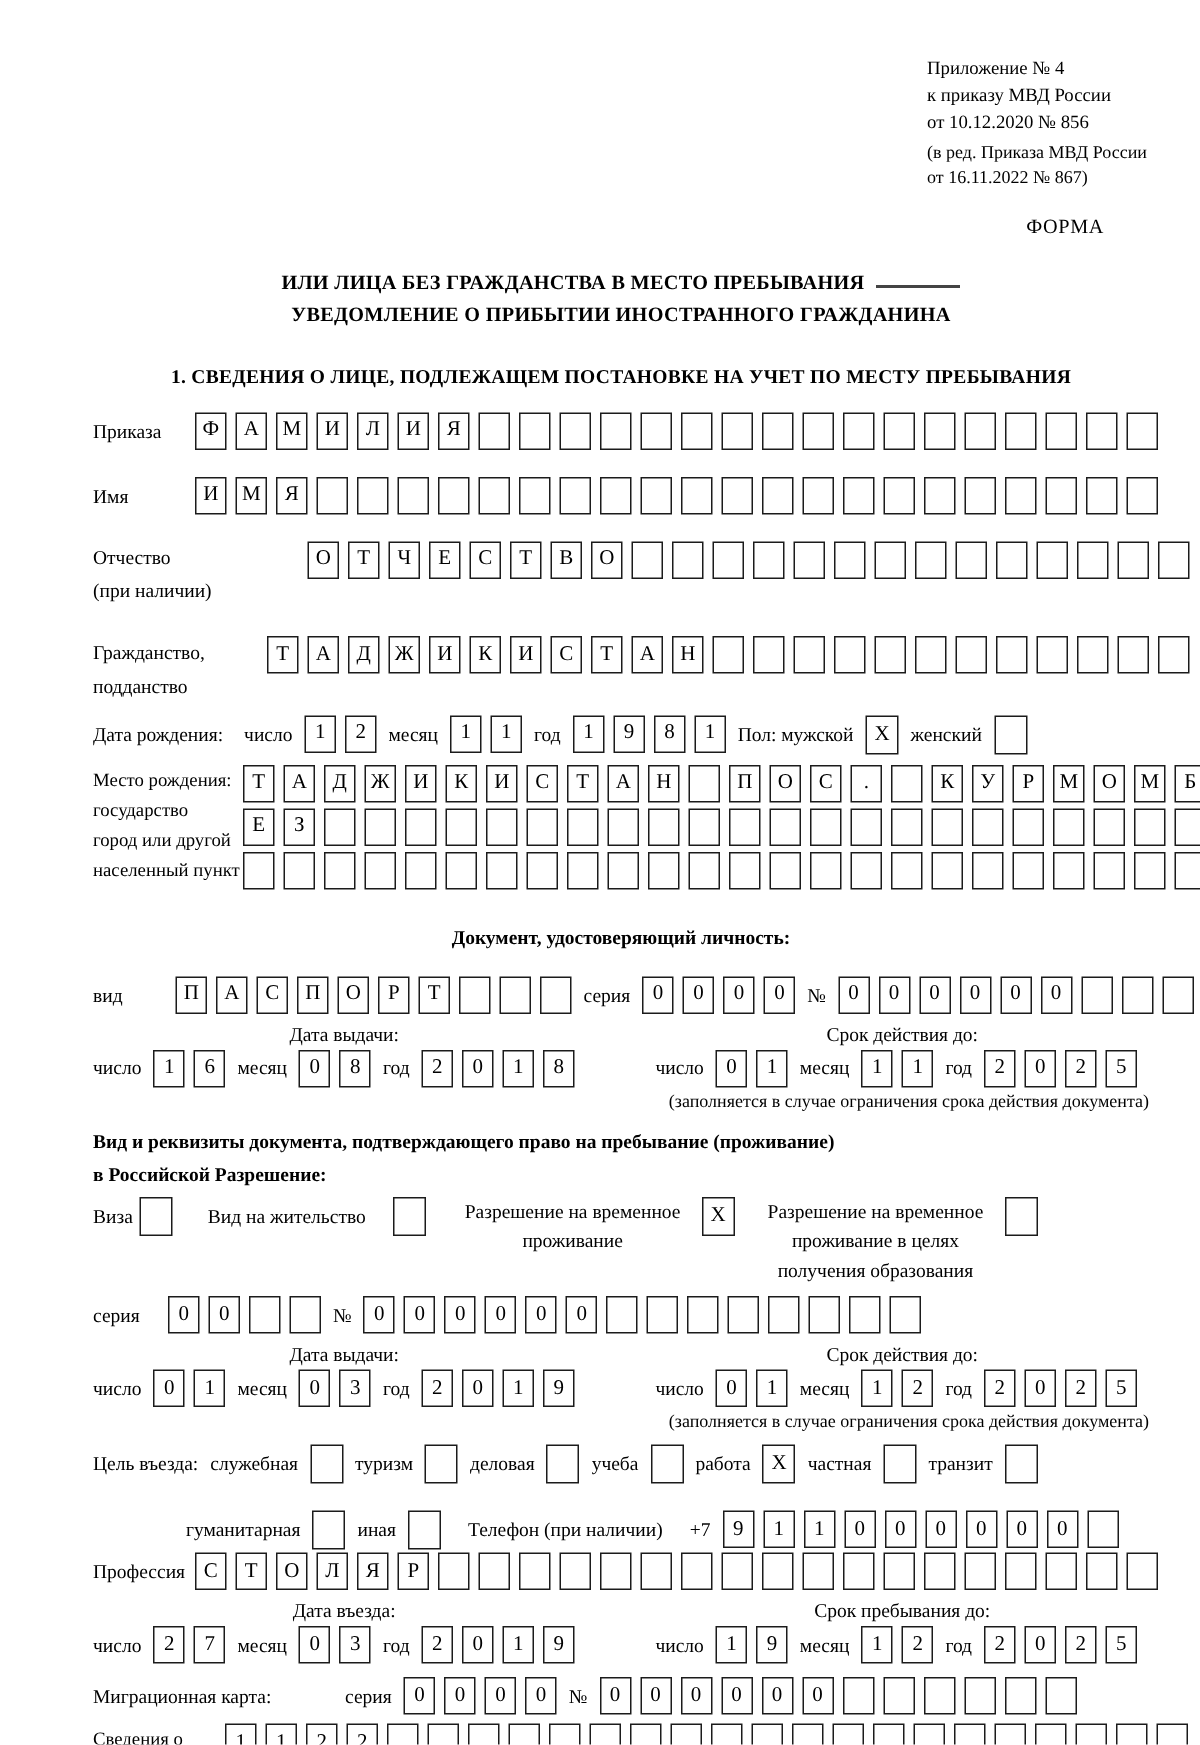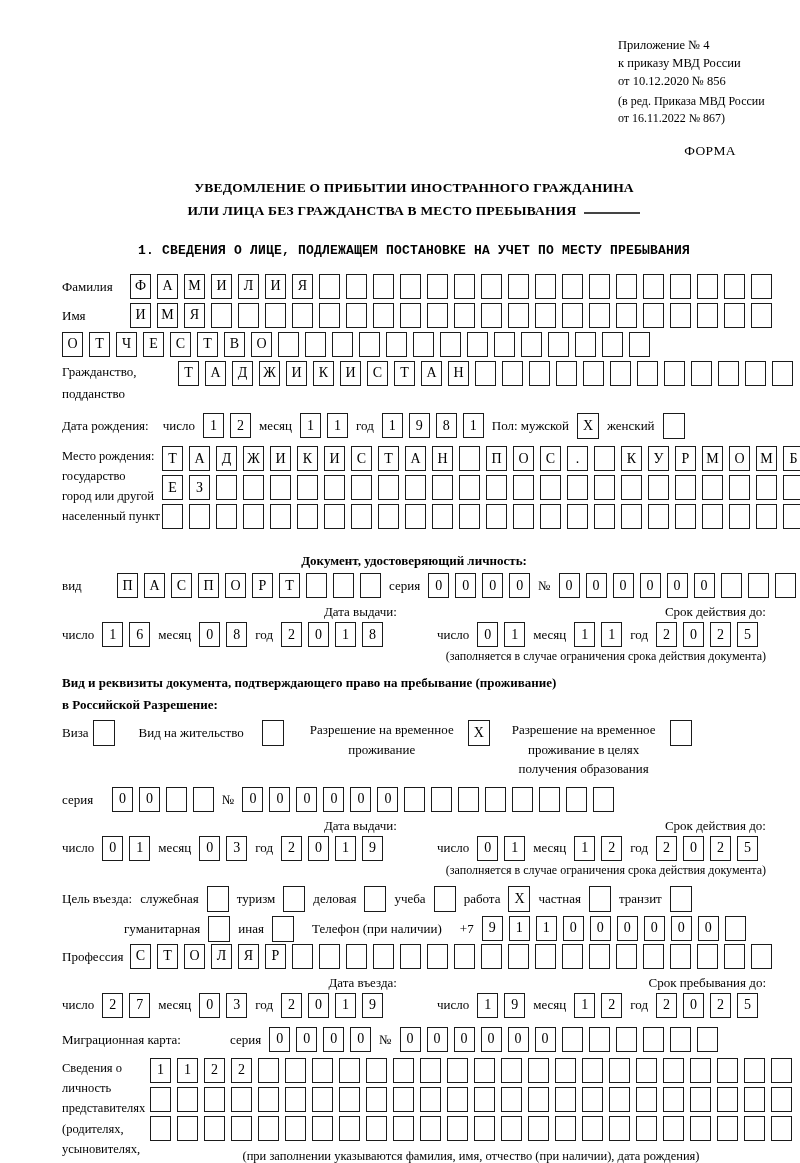--- a/index.html
+++ b/index.html
@@ -11,23 +11,23 @@
   .page { padding:36px 34px 0 62px; box-sizing:border-box; }
 
   .hdr { margin-left:556px; width:210px; font-size:12.5px; line-height:1.45; }
   .hdr-sub { margin-top:3px; font-size:12px; line-height:1.4; }
 
   .forma { text-align:right; padding-right:30px; font-weight:normal; font-size:13.5px; margin-top:16px; letter-spacing:.4px; }
 
   .title { text-align:center; font-weight:bold; font-size:13.5px; margin-top:18px; line-height:1.6; letter-spacing:.2px; }
   .title-underline { display:inline-block; width:56px; border-bottom:2px solid #444; margin-left:8px; height:1em; vertical-align:baseline; }
 
-  .sec { font-weight:bold; font-size:13px; margin-top:22px; text-align:center; letter-spacing:.2px;font-family:Liberation Mono, monospace; }
-
-  .frow { display:flex; align-items:flex-start; margin-top:4px; }
+  .sec { font-weight:bold; font-size:13px; margin-top:22px; text-align:center; letter-spacing:.2px; }
+
+  .frow { display:flex; align-items:flex-start; margin-top:18px; }
   .lbl { font-size:13px; line-height:25px; flex:0 0 auto; }
   .lbl2 { font-size:13px; line-height:1.75; flex:0 0 auto; }
   .cells { display:flex; gap:6px; flex:0 0 auto; }
   .cell {
     box-sizing:border-box; flex:0 0 21px; width:21px; height:25px;
     border:1.6px solid #1b1b1b; display:inline-flex; align-items:center; justify-content:center;
     font-size:14px; background:#fff;
   }
   .cb {
     box-sizing:border-box; display:inline-flex; width:22px; height:26px;
@@ -35,21 +35,21 @@
     font-size:14px; flex:0 0 auto; background:#fff;
   }
   .mt { margin-top:4px; }
   .inl { margin:0 8px; }
   .gap8 > * { margin-right:8px; }
 
   .center-b { text-align:center; font-weight:bold; margin-top:24px; font-size:13px; }
 
   .datepair { display:flex; margin-top:6px; }
   .dp-col { }
-  .dp-head { text-align:right; font-size:13px; margin-bottom:2px; }
+  .dp-head { text-align:center; font-size:13px; margin-bottom:2px; }
   .dp-row { display:flex; align-items:center; }
   .dp-row > span { margin-right:8px; }
   .dp-row .cells { margin-right:8px; }
   .dp-note { text-align:right; font-size:12px; margin-top:2px; }
 
   .intro { margin-top:8px; line-height:1.7; font-size:13px;font-weight:bold; }
 
   .visa-row { margin-top:4px; align-items:flex-start; }
   .opt2 { text-align:center; line-height:1.5; font-size:13px; }
 
@@ -66,30 +66,30 @@
     <div>от 10.12.2020 № 856</div>
     <div class="hdr-sub">
       <div>(в ред. Приказа МВД России</div>
       <div>от 16.11.2022 № 867)</div>
     </div>
   </div>
 
   <div class="forma">ФОРМА</div>
 
   <div class="title">
-    <div>УВЕДОМЛЕНИЕ О ПРИБЫТИИ ИНОСТРАННОГО ГРАЖДАНИНА</div>
     <div>
       <span>ИЛИ ЛИЦА БЕЗ ГРАЖДАНСТВА В МЕСТО ПРЕБЫВАНИЯ</span><span class="title-underline"></span>
     </div>
+    <div>УВЕДОМЛЕНИЕ О ПРИБЫТИИ ИНОСТРАННОГО ГРАЖДАНИНА</div>
   </div>
 
   <div class="sec">1. СВЕДЕНИЯ О ЛИЦЕ, ПОДЛЕЖАЩЕМ ПОСТАНОВКЕ НА УЧЕТ ПО МЕСТУ ПРЕБЫВАНИЯ</div>
 
   <div class="frow" style="margin-top:16px">
-    <div class="lbl" style="width:68px">Фамилия</div>
+    <div class="lbl" style="width:68px">Приказа</div>
     <div class="cells">
         <span class="cell">Ф</span>
         <span class="cell">А</span>
         <span class="cell">М</span>
         <span class="cell">И</span>
         <span class="cell">Л</span>
         <span class="cell">И</span>
         <span class="cell">Я</span>
         <span class="cell"></span>
         <span class="cell"></span>
@@ -135,20 +135,24 @@
         <span class="cell"></span>
         <span class="cell"></span>
         <span class="cell"></span>
         <span class="cell"></span>
         <span class="cell"></span>
         <span class="cell"></span>
       </div>
   </div>
 
   <div class="frow">
+    <div class="lbl2" style="width:143px">
+      <div>Отчество</div>
+      <div>(при наличии)</div>
+    </div>
     <div class="cells">
         <span class="cell">О</span>
         <span class="cell">Т</span>
         <span class="cell">Ч</span>
         <span class="cell">Е</span>
         <span class="cell">С</span>
         <span class="cell">Т</span>
         <span class="cell">В</span>
         <span class="cell">О</span>
         <span class="cell"></span>

